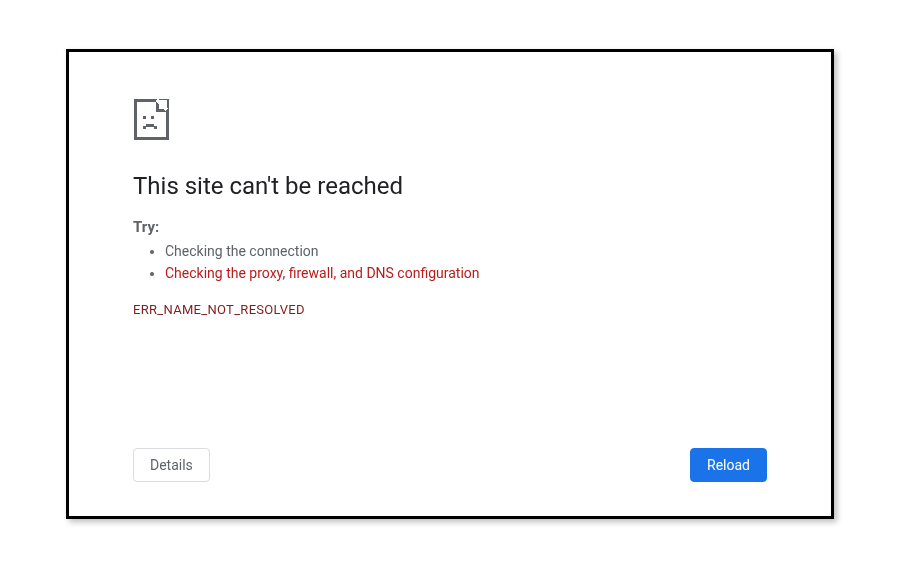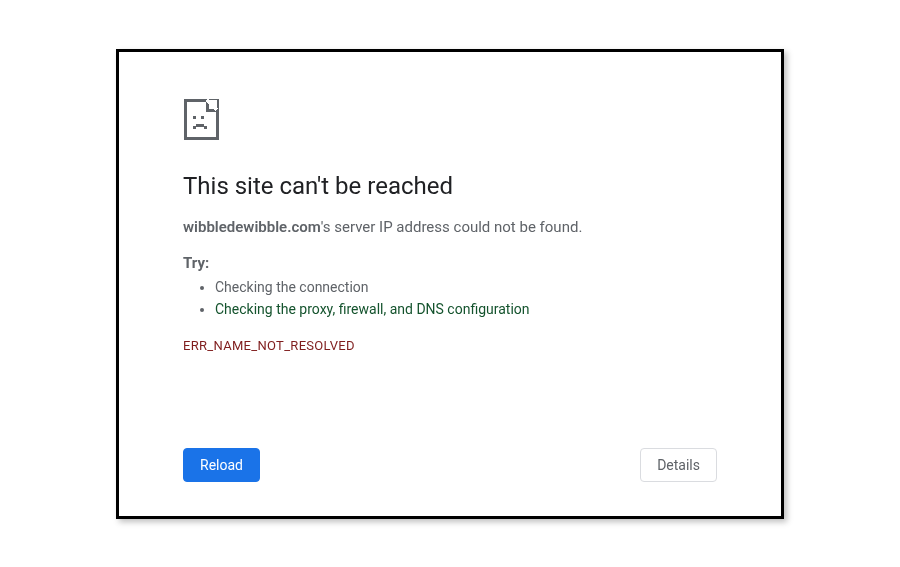--- a/index.html
+++ b/index.html
@@ -10,21 +10,21 @@
     body {
       font-family: -apple-system, BlinkMacSystemFont, "Segoe UI", Roboto, sans-serif;
       background: #fff;
       width: 900px;
       height: 567px;
       display: flex;
       align-items: center;
       justify-content: center;
     }
     .frame {
-      width: 668px;
+      width: 768px;
       height: 470px;
       border: 3px solid #000;
       box-shadow: 3px 3px 6px rgba(0,0,0,0.25);
       position: relative;
       padding: 46px 64px 30px 64px;
       background: #fff;
     }
     .sad-icon {
       width: 36px;
       height: 42px;
@@ -55,21 +55,21 @@
       list-style: disc;
       padding-left: 32px;
       margin-bottom: 18px;
     }
     .suggestions li {
       font-size: 14px;
       color: #5f6368;
       line-height: 1.6;
     }
     .suggestions li.link-item a {
-      color: #14532d;
+      color: #b91c1c;
       text-decoration: none;
       cursor: pointer;
     }
     .error-code {
       font-size: 13px;
       color: #7f1d1d;
       letter-spacing: 0.3px;
     }
     .button-row {
       position: absolute;
@@ -115,33 +115,30 @@
       <rect x="18" y="18" width="3" height="3" fill="#5f6368"></rect>
 
       <rect x="10" y="28" width="3" height="3" fill="#5f6368"></rect>
       <rect x="13" y="26" width="8" height="3" fill="#5f6368"></rect>
       <rect x="21" y="28" width="3" height="3" fill="#5f6368"></rect>
     </svg>
   </div>
 
   <h1 class="heading">This site can't be reached</h1>
 
-  <p class="subtext">
-    <span class="domain">wibbledewibble.com</span><span>'s server IP address could not be found.</span>
-  </p>
 
   <p class="try-label">Try:</p>
 
   <ul class="suggestions">
     <li>Checking the connection</li>
     <li class="link-item">
       <a>Checking the proxy, firewall, and DNS configuration</a>
     </li>
   </ul>
 
   <div class="error-code">ERR_NAME_NOT_RESOLVED</div>
 
   <div class="button-row">
+    <button class="btn btn-details">Details</button>
     <button class="btn btn-reload">Reload</button>
-    <button class="btn btn-details">Details</button>
   </div>
 
 </div>
 
 </body></html>

